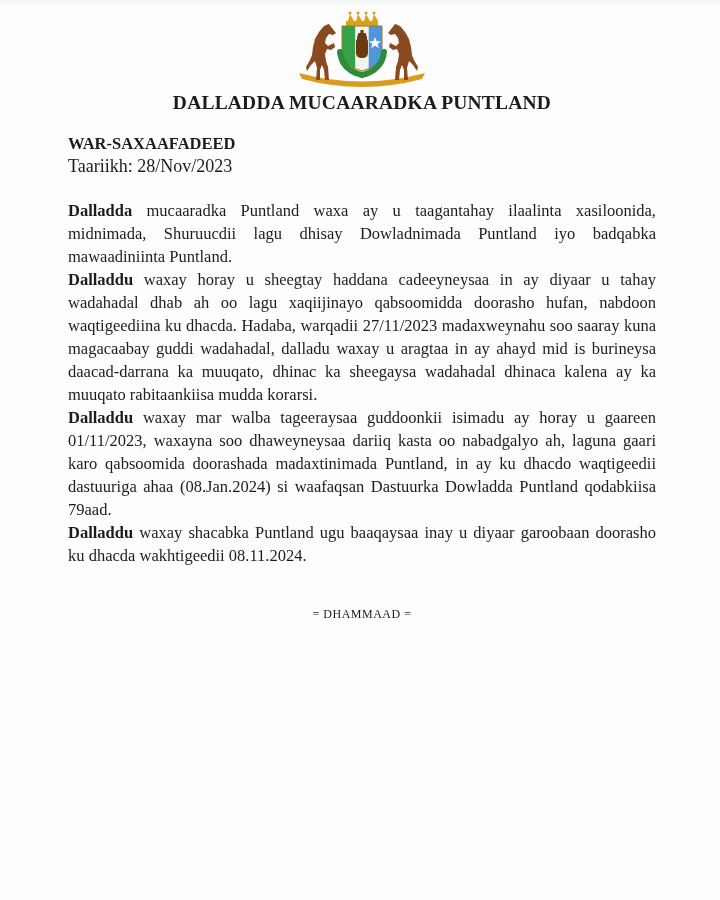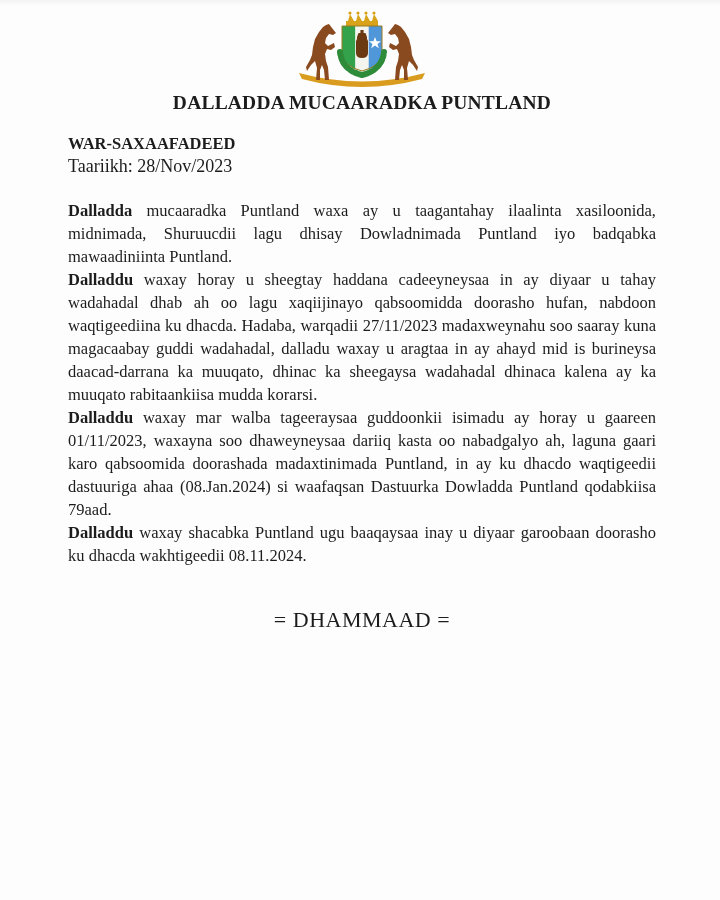--- a/index.html
+++ b/index.html
@@ -46,21 +46,21 @@
     line-height:23px;
     text-align:justify;
     margin:0;
   }
   p.para .lead{font-weight:700;}
   .m12{margin-bottom:12px;}
   .m22{margin-bottom:22px;}
   .m26{margin-bottom:26px;}
   .closing{
     text-align:center;
-    font-size:22px;
+    font-size:12px;
     margin-top:40px;
     letter-spacing:0.5px;
   }
 </style>
 </head>
 <body>
 
 <div class="page">
 
   <div class="emblem-wrap">

